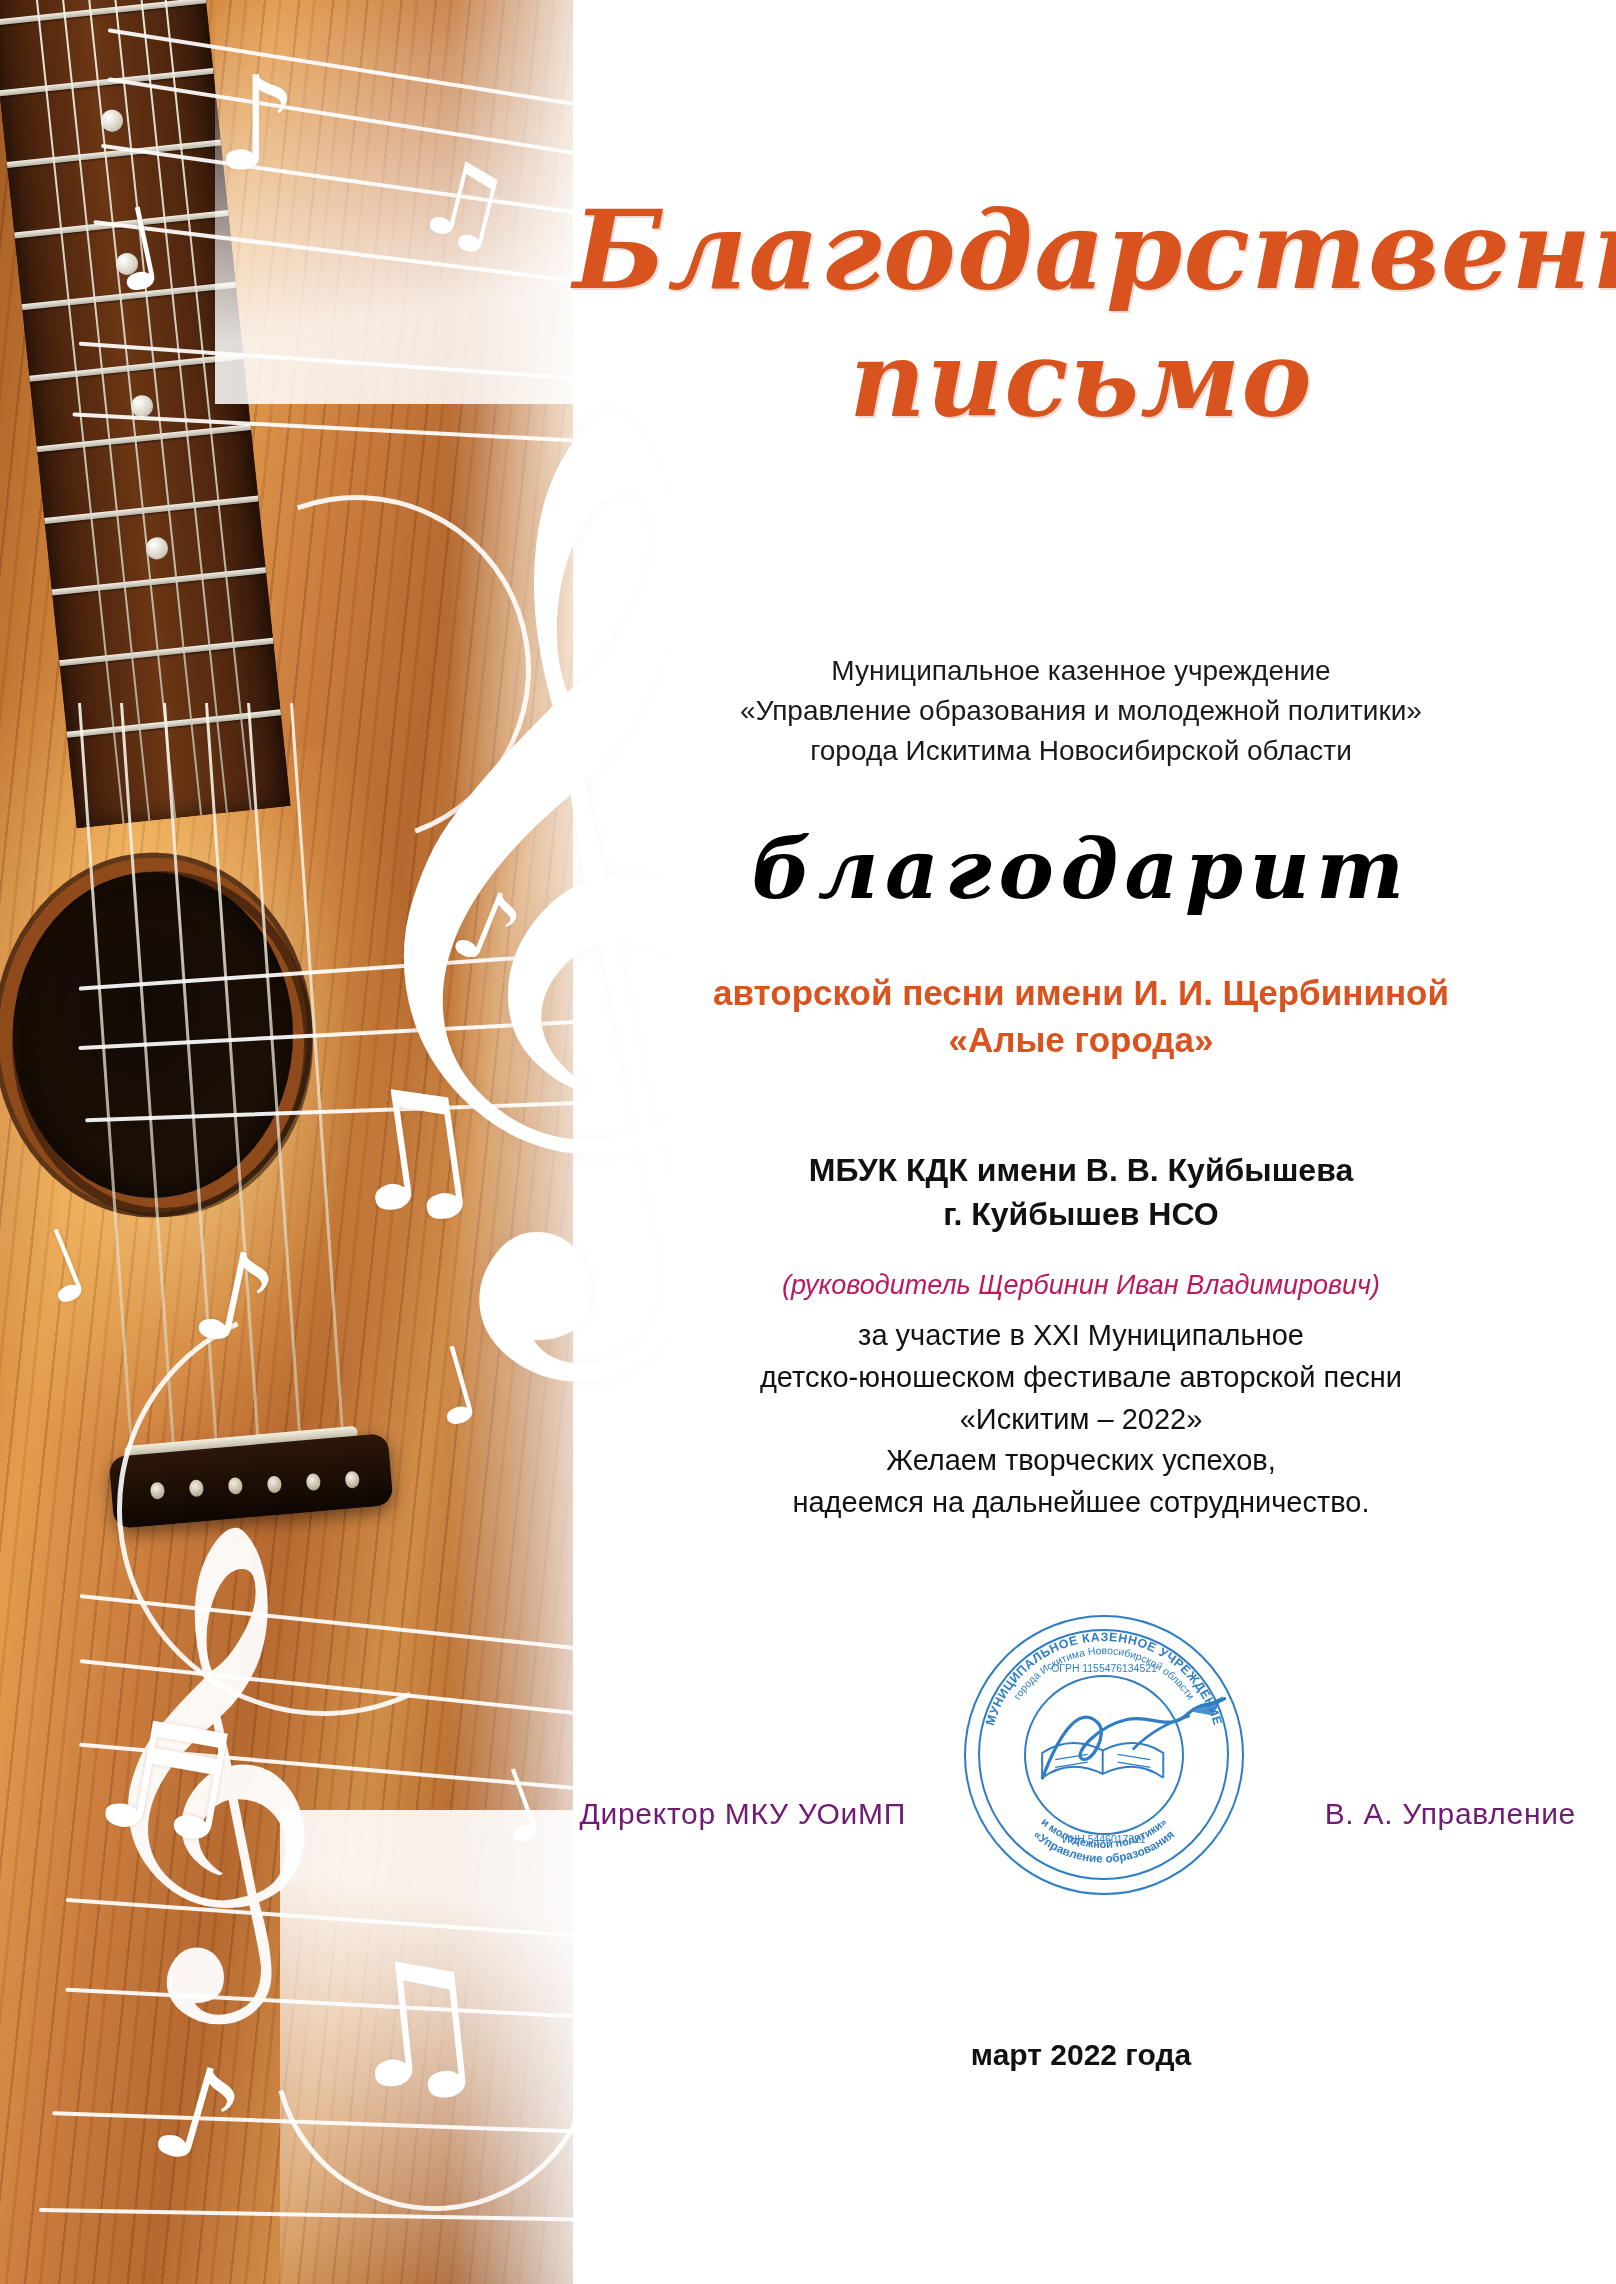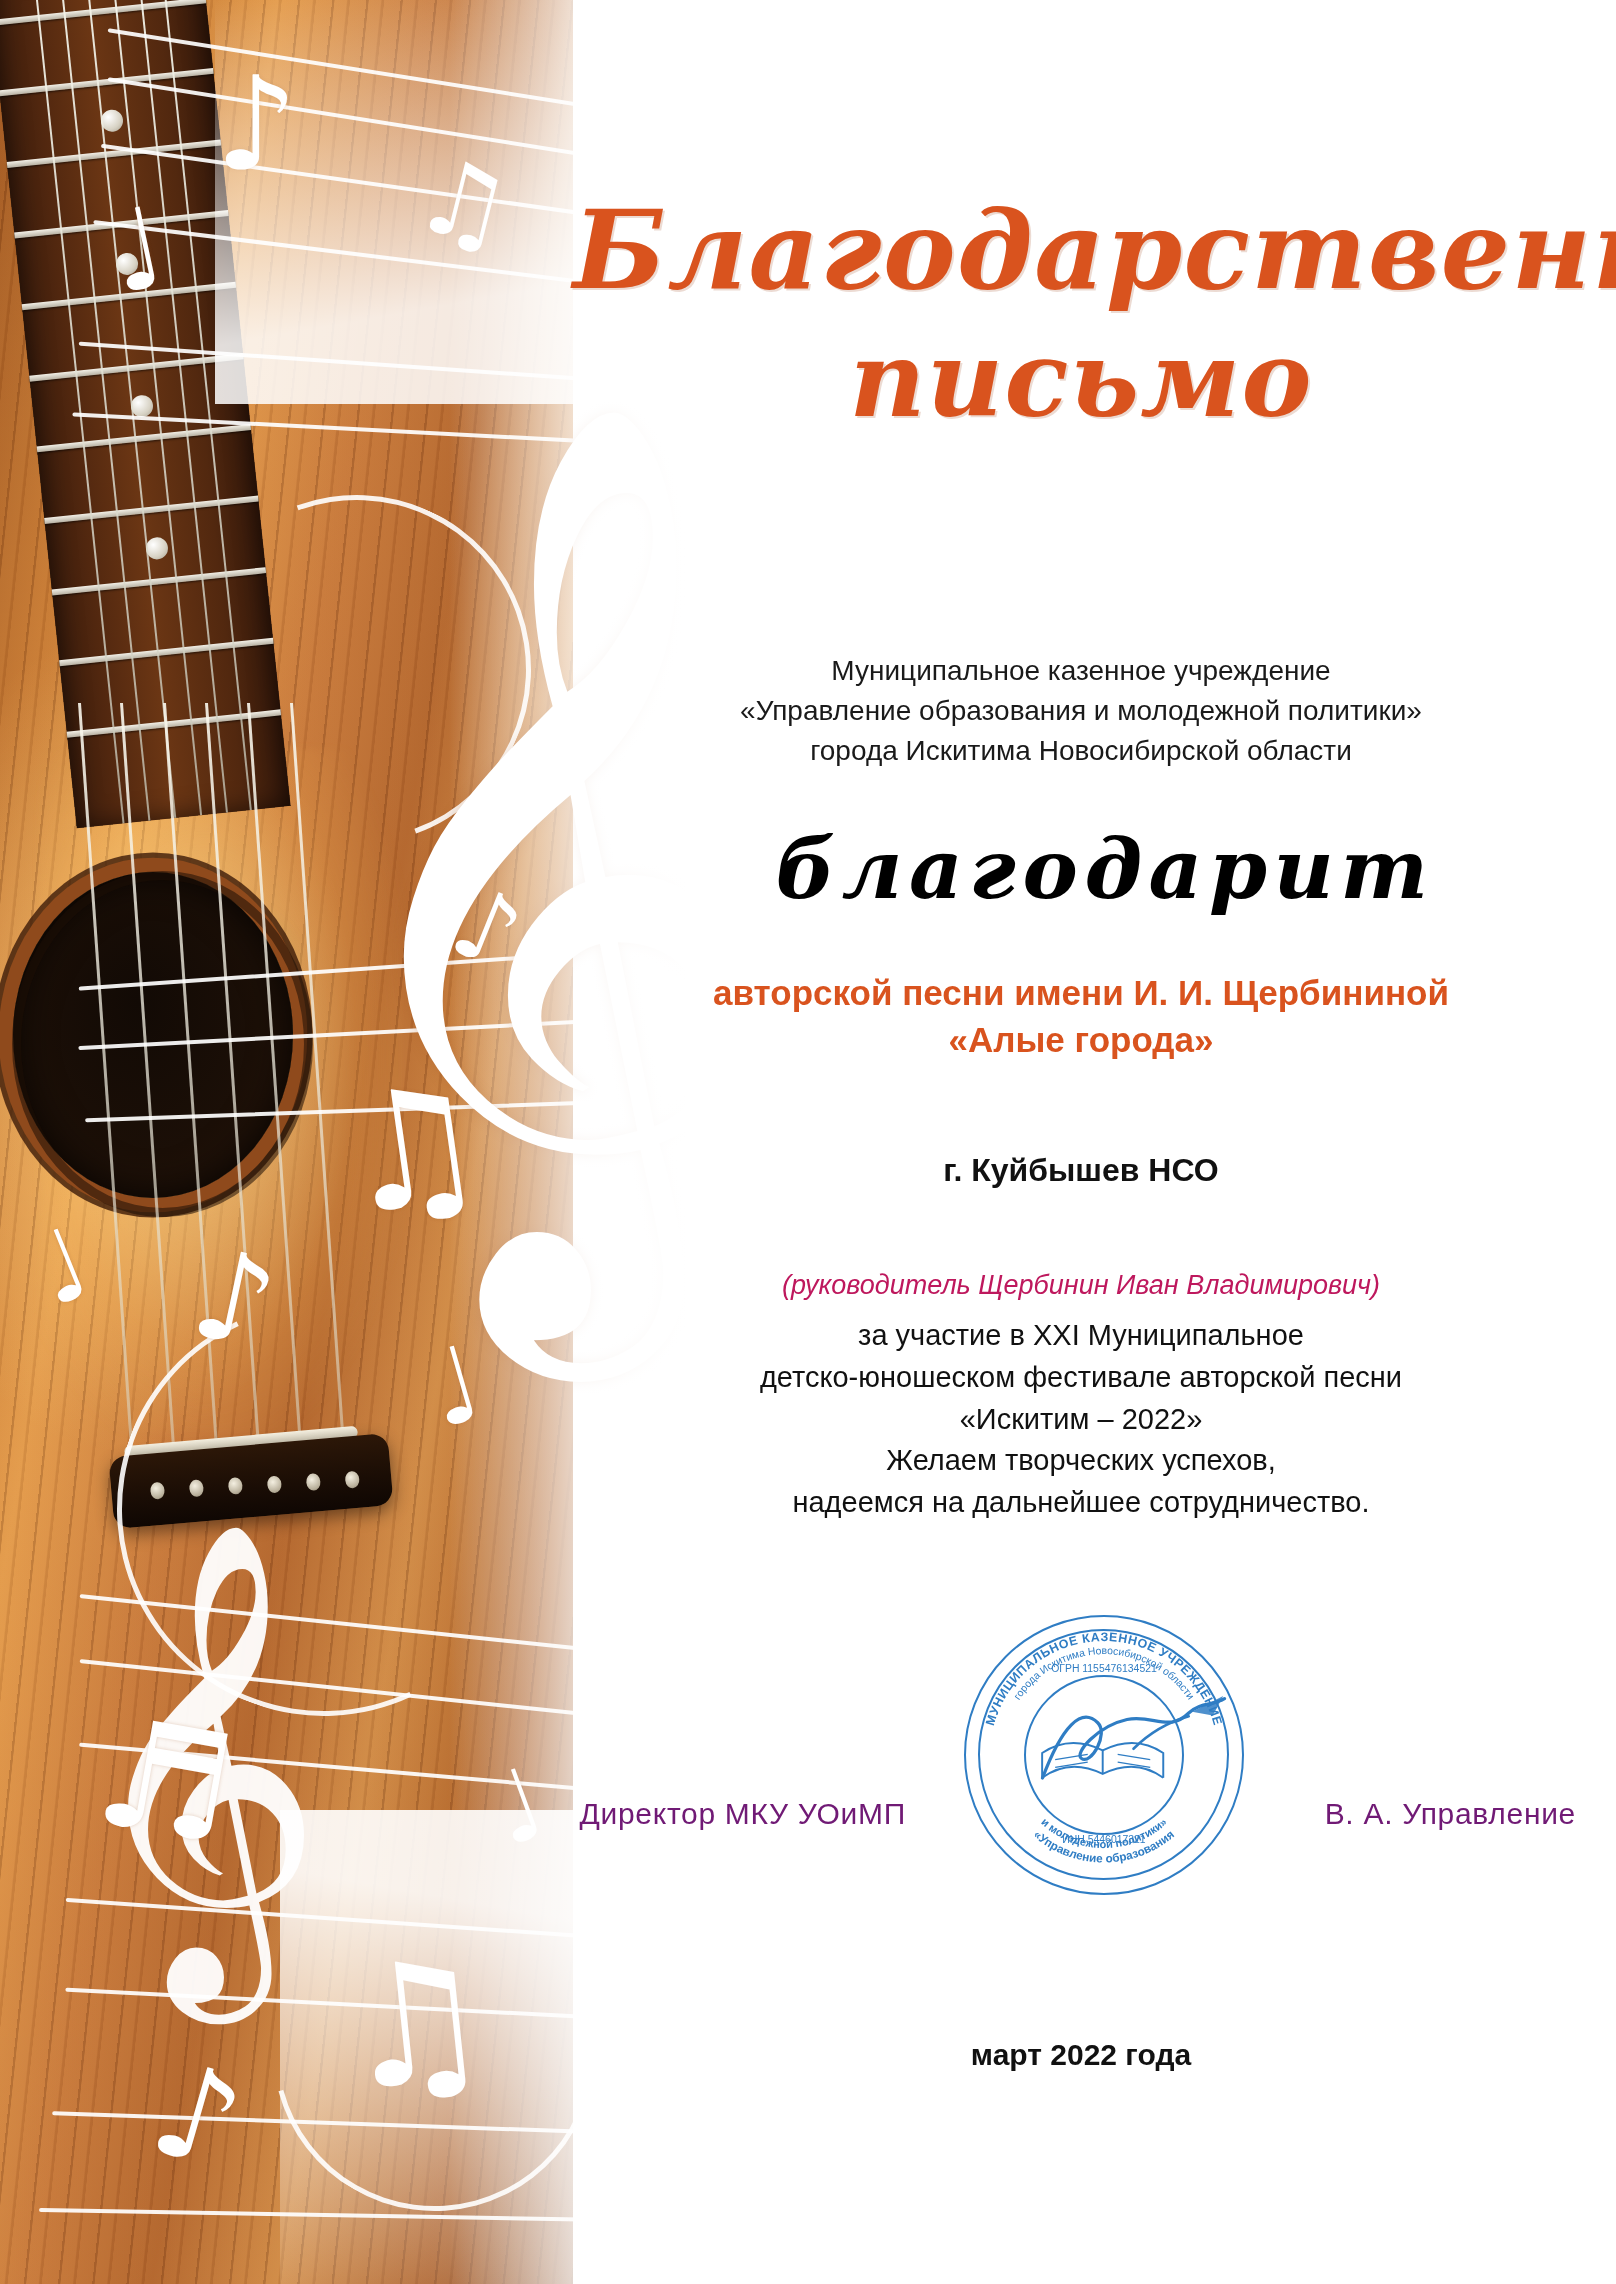--- a/index.html
+++ b/index.html
@@ -278,21 +278,20 @@
     left: 0;
     top: 820px;
     width: 1016px;
     text-align: center;
     color: #000000;
     font-family: "DejaVu Serif", serif;
     font-style: italic;
     font-weight: bold;
     font-size: 83px;
     letter-spacing: 6.5px;
-    padding-left: 24px;
   }
 
   .recipient {
     position: absolute;
     left: 0;
     top: 970px;
     width: 1016px;
     text-align: center;
     color: #d9531e;
     font-weight: bold;
@@ -506,20 +505,21 @@
   </div>
 
   <div class="thanks-script">благодарит</div>
 
   <div class="recipient">
     <div>авторской песни имени И. И. Щербининой</div>
     <div>«Алые города»</div>
   </div>
 
   <div class="recipient2">
+    <div>МБУК КДК имени В. В. Куйбышева</div>
     <div>г. Куйбышев НСО</div>
   </div>
 
   <div class="leader">(руководитель Щербинин Иван Владимирович)</div>
 
   <div class="reason">
     <div>за участие в XXI Муниципальное</div>
     <div>детско-юношеском фестивале авторской песни</div>
     <div>«Искитим – 2022»</div>
     <div>Желаем творческих успехов,</div>

